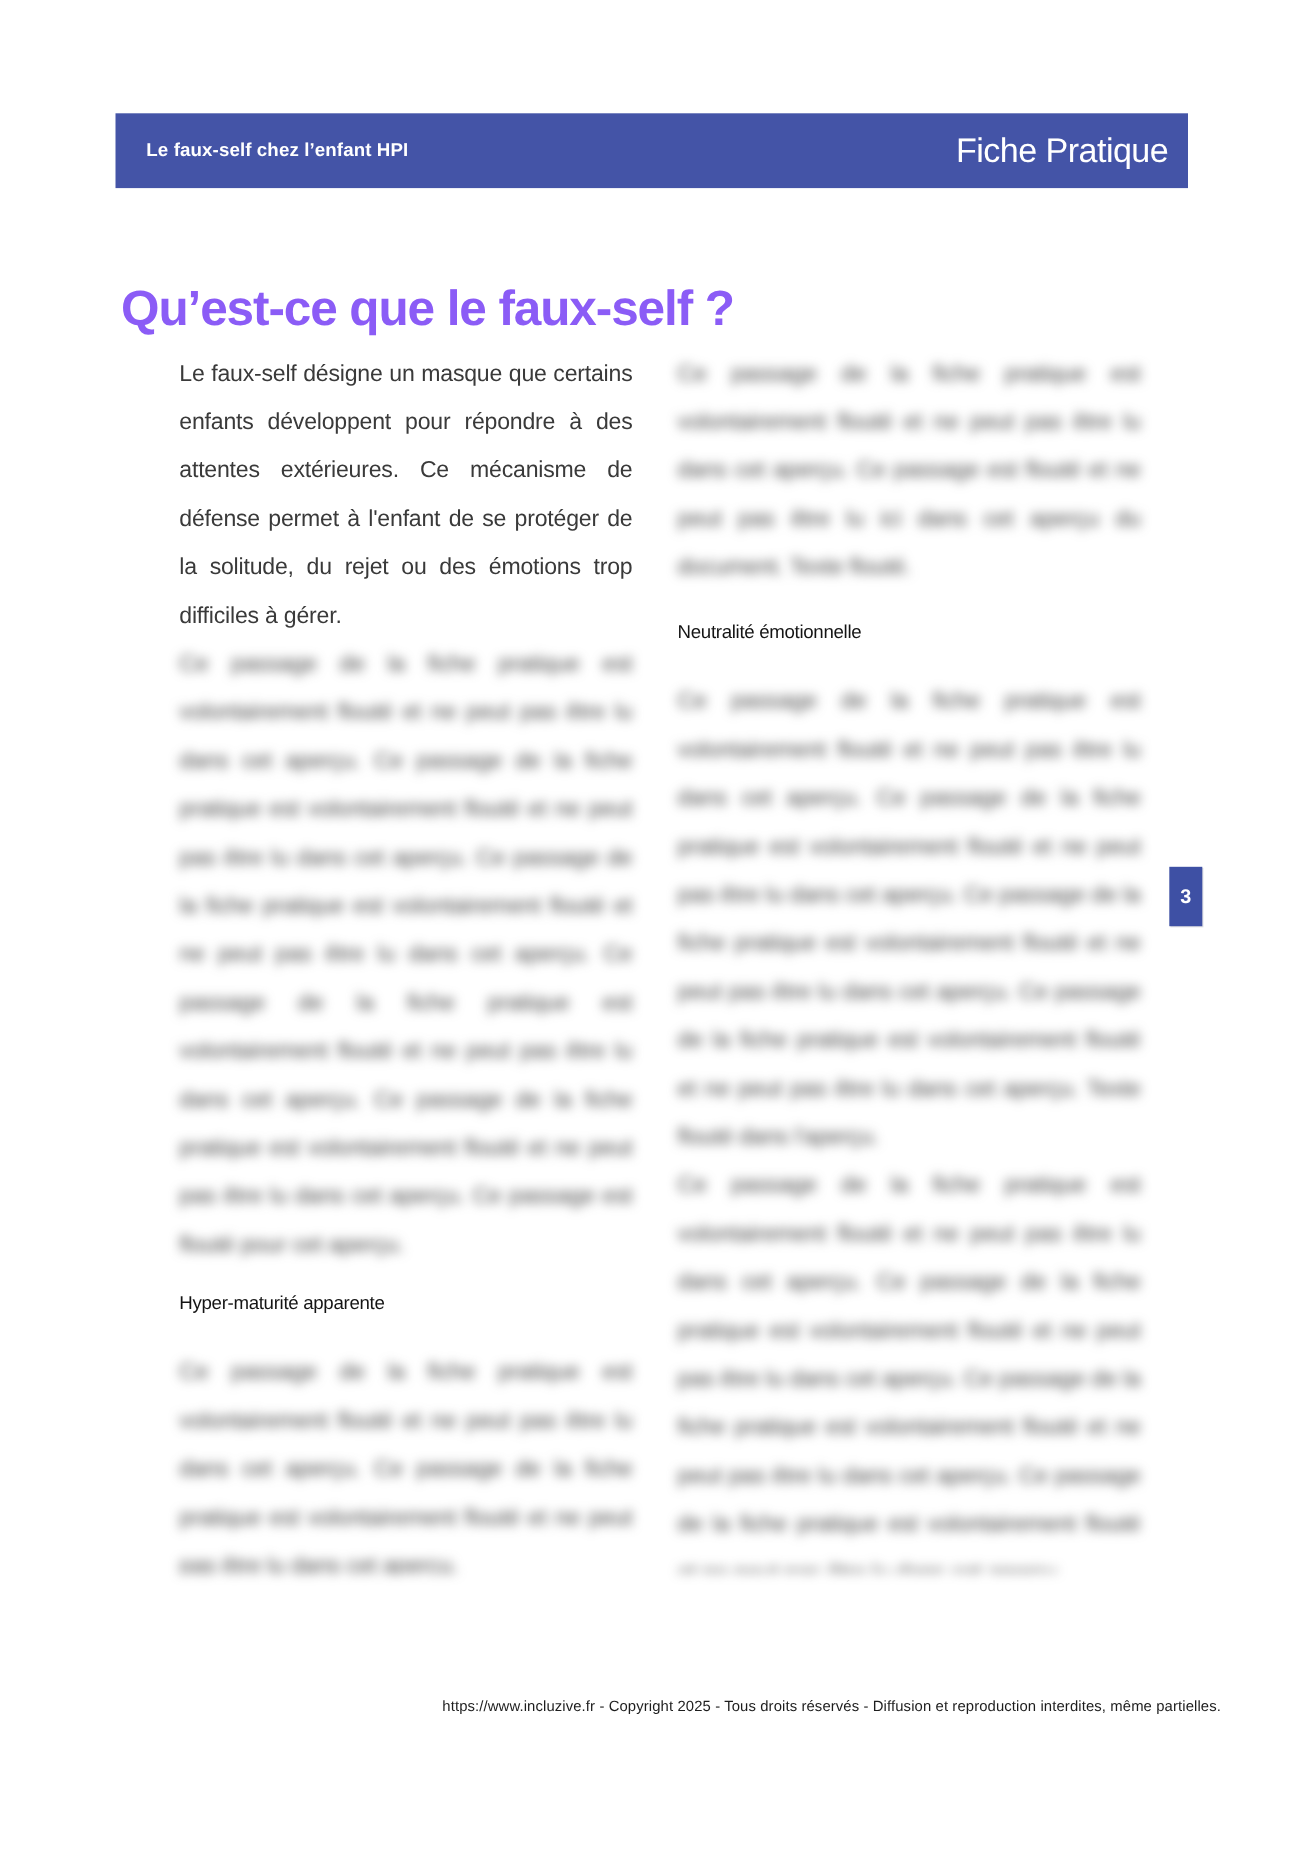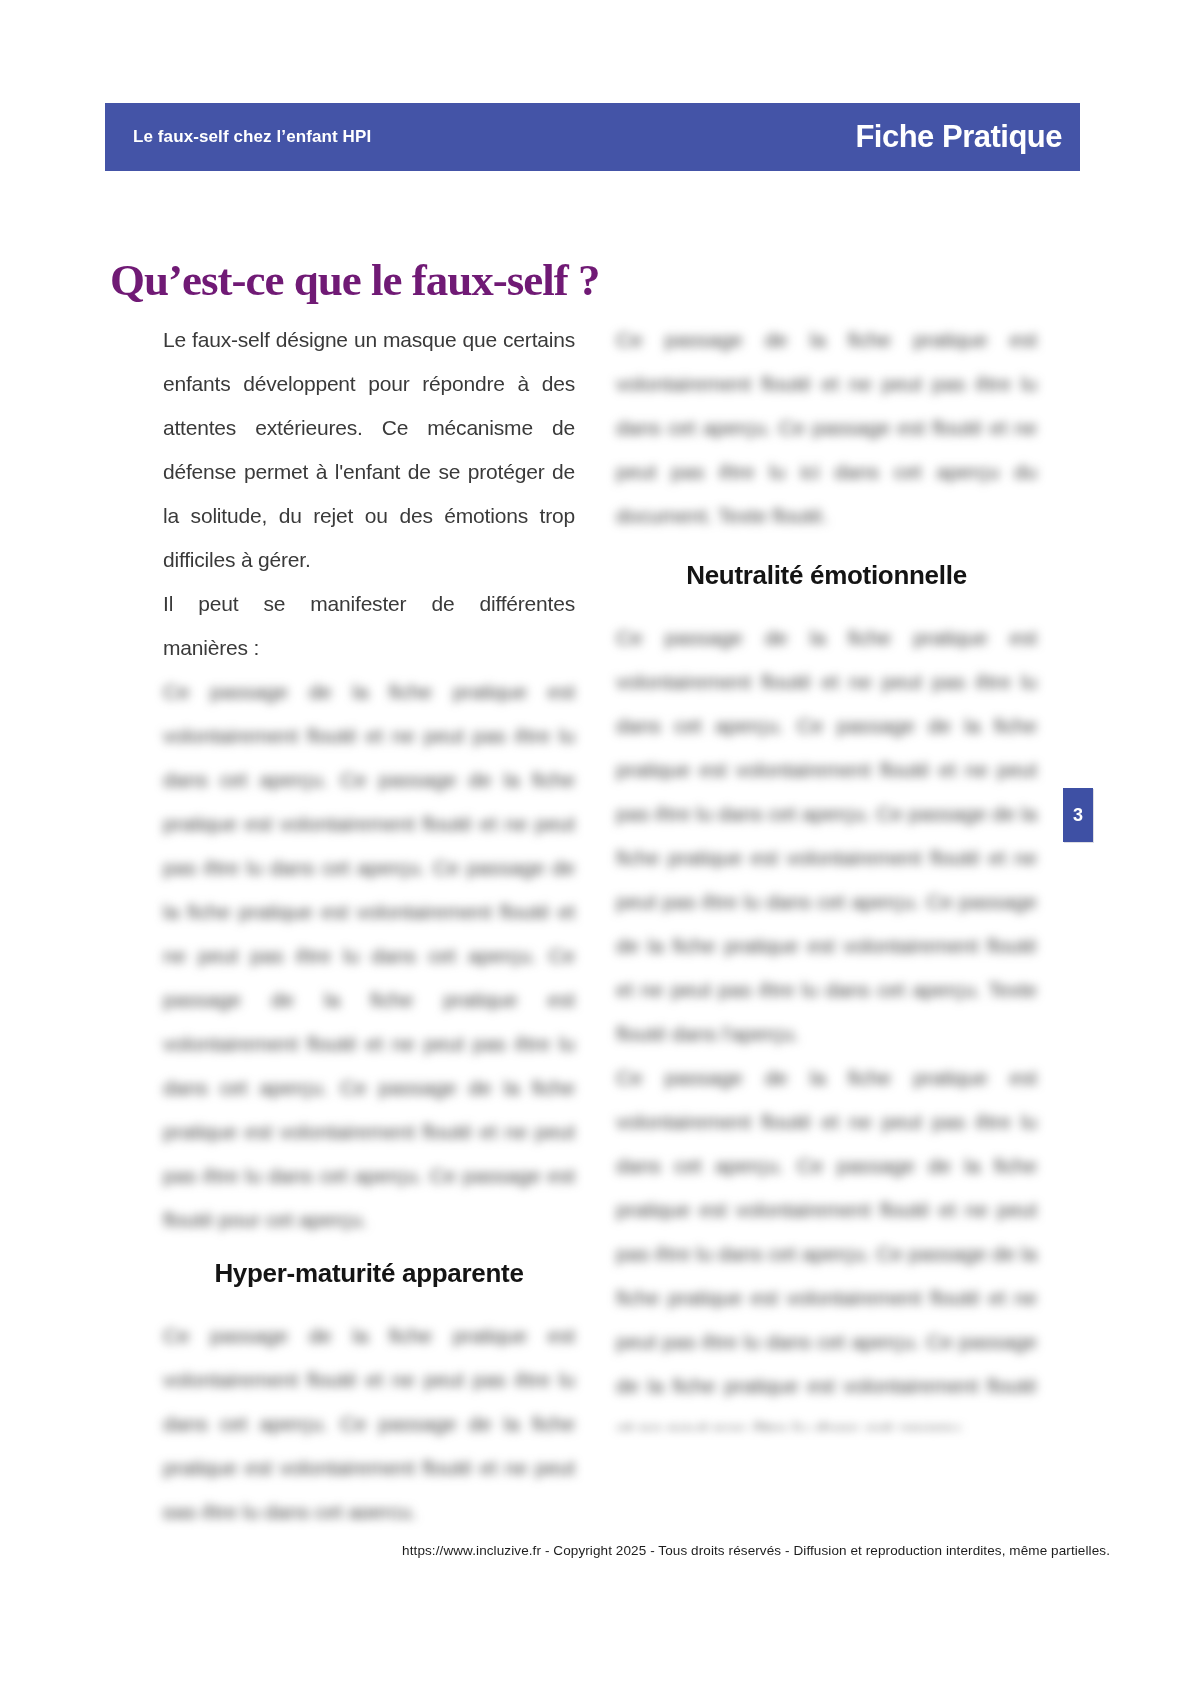--- a/index.html
+++ b/index.html
@@ -8,36 +8,36 @@
     font-family:"Liberation Sans", sans-serif;color:#333;
     overflow:hidden;
   }
   
   .header{
     position:absolute;left:105px;top:103px;width:975px;height:68px;
     background:#4454a7;display:flex;align-items:center;justify-content:space-between;
     padding:0 18px 0 28px;box-sizing:border-box;color:#fff;
   }
   .header-left{font-size:17px;font-weight:bold;letter-spacing:0.1px;}
-  .header-right{font-size:31px;font-weight:700;letter-spacing:-0.5px;}
+  .header-right{font-size:31px;font-weight:400;letter-spacing:-0.5px;}
   
   .page-title{
     position:absolute;left:110px;top:224px;
-    font-size:45px;font-weight:bold;color:#701a75;letter-spacing:-1px;font-family:Liberation Serif, serif;
+    font-size:45px;font-weight:bold;color:#8b5cf6;letter-spacing:-1px;
   }
   
   .col{position:absolute;top:318px;font-size:21px;line-height:44px;color:#3a3a3a;}
   .col-left{left:136px;width:412px;margin-left:27px;}
   .col-right{left:616px;width:421px;}
   .col p{margin:0;text-align:justify;letter-spacing:-0.2px;}
   .intro{margin-bottom:26px;}
   .manifest{margin-bottom:0;}
   h2{
-    font-size:26px;font-weight:bold;color:#141414;margin:0;
-    letter-spacing:-0.3px;line-height:34px;text-align:center;
+    font-size:17px;font-weight:normal;color:#141414;margin:0;
+    letter-spacing:-0.3px;line-height:34px;
   }
   .h2-immaturite{margin-top:28px;margin-bottom:22px;}
   .h2-hyper{margin-top:14px;margin-bottom:24px;}
   .h2-neutralite{margin-top:20px;margin-bottom:24px;}
   .h2-cameleon{margin-top:40px;margin-bottom:24px;}
   
   .blur{
     filter:blur(5px);color:#4c4c4c;text-align:justify;overflow:hidden;
     user-select:none;letter-spacing:-0.2px;
   }
@@ -64,21 +64,20 @@
 
 <header class="header">
   <span class="header-left">Le faux-self chez l’enfant HPI</span>
   <span class="header-right">Fiche Pratique</span>
 </header>
 
 <h1 class="page-title">Qu’est-ce que le faux-self ?</h1>
 
 <section class="col col-left">
   <p class="intro">Le faux-self désigne un masque que certains enfants développent pour répondre à des attentes extérieures. Ce mécanisme de défense permet à l'enfant de se protéger de la solitude, du rejet ou des émotions trop difficiles à gérer.</p>
-  <p class="manifest">Il peut se manifester de différentes manières&nbsp;:</p>
 
   <p class="blur blur-l1">Ce passage de la fiche pratique est volontairement flouté et ne peut pas être lu dans cet aperçu. Ce passage de la fiche pratique est volontairement flouté et ne peut pas être lu dans cet aperçu. Ce passage de la fiche pratique est volontairement flouté et ne peut pas être lu dans cet aperçu. Ce passage de la fiche pratique est volontairement flouté et ne peut pas être lu dans cet aperçu. Ce passage de la fiche pratique est volontairement flouté et ne peut pas être lu dans cet aperçu. Ce passage est flouté pour cet aperçu.</p>
 
   <h2 class="h2-hyper">Hyper-maturité apparente</h2>
   <p class="blur blur-l2">Ce passage de la fiche pratique est volontairement flouté et ne peut pas être lu dans cet aperçu. Ce passage de la fiche pratique est volontairement flouté et ne peut pas être lu dans cet aperçu.</p>
 </section>
 
 <section class="col col-right">
   <p class="blur blur-r1">Ce passage de la fiche pratique est volontairement flouté et ne peut pas être lu dans cet aperçu. Ce passage est flouté et ne peut pas être lu ici dans cet aperçu du document. Texte flouté.</p>
 

